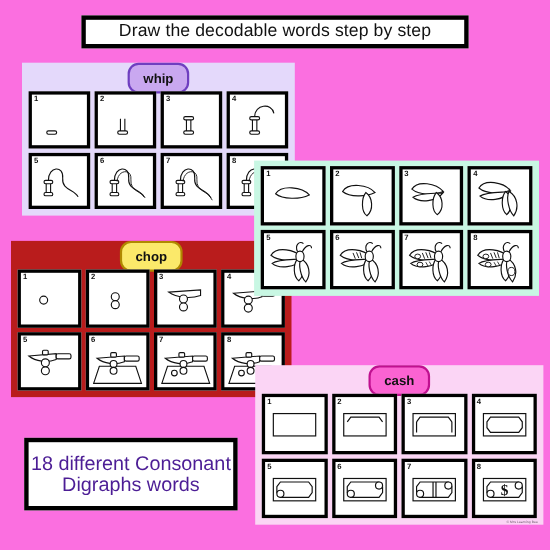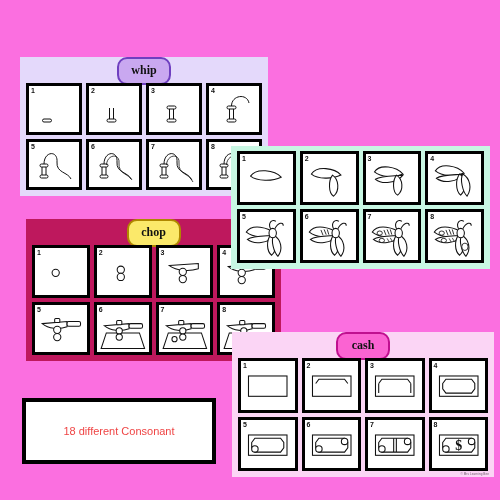--- a/index.html
+++ b/index.html
@@ -60,21 +60,20 @@
     align-items: center;
     justify-content: center;
     min-width: 54px;
     height: 15px;
     padding: 12px 12px;
     border-radius: 10px;
     font-size: 12px;
     font-weight: bold;
     color: #111111;
     box-sizing: border-box;
-    font-family: Liberation Serif, serif;
   }
   .grid {
     display: grid;
     grid-template-columns: repeat(4, 1fr);
     gap: 4px;
   }
   .step-cell {
     position: relative;
     background: #ffffff;
     border: 3px solid #000000;
@@ -102,21 +101,21 @@
     right: 5px;
     bottom: 1px;
     font-size: 3px;
     color: #6b5a6b;
     letter-spacing: 0.1px;
     white-space: nowrap;
   }
 
   
   #card-whip { left: 20px;  top: 57px;  width: 248px; background: #e4d9fb; z-index: 1; }
-  #card-chop { left: 26px;  top: 219px; width: 255px; background: #be185d; z-index: 2; }
+  #card-chop { left: 10px;  top: 219px; width: 255px; background: #b91c1c; z-index: 2; }
   #card-moth { left: 231px; top: 146px; width: 259px; background: #c8f7e3; z-index: 3; }
   #card-cash { left: 232px; top: 332px; width: 262px; background: #fbd5f5; z-index: 4; }
 
   #card-whip .pill { background: #c9a8f0; border: 2px solid #6f3fc0; }
   #card-chop .pill { background: #fbe96a; border: 2px solid #b08800; }
   #card-moth .pill { background: #5fe8c4; border: 2px solid #0f7d66; }
   #card-cash .pill { background: #fb63d2; border: 2px solid #c01090; text-align: center; }
 
   
   .note-box {
@@ -128,33 +127,36 @@
     background: #ffffff;
     border: 4px solid #000000;
     box-sizing: border-box;
     display: flex;
     flex-direction: column;
     align-items: center;
     justify-content: center;
     z-index: 5;
   }
   .note-line {
-    font-size: 11px;
-    color: #ef4444;
+    font-size: 18px;
+    color: #4c1d95;
     line-height: 19px;
     white-space: nowrap;
   }
 
   svg { display: block; }
 </style>
 </head>
 <body>
 
 <div id="stage">
 
+  <div class="title-banner">
+    <span class="title-text">Draw the decodable words step by step</span>
+  </div>
 
   <div class="word-card" id="card-whip">
     <div class="pill-wrap">
       <span class="pill">whip</span>
     </div>
     <div class="grid">
 
       <div class="step-cell">
         <span class="step-num">1</span>
         <svg class="step-art" viewBox="0 0 100 92">
@@ -526,15 +528,16 @@
           <text x="50" y="56" text-anchor="middle" font-size="26" font-weight="bold" font-family="'Liberation Serif', serif" fill="#111">$</text>
         </svg>
       </div>
 
     </div>
     <span class="credit">© Mrs Learning Bee</span>
   </div>
 
   <div class="note-box">
     <span class="note-line">18 different Consonant</span>
+    <span class="note-line">Digraphs words</span>
   </div>
 
 </div>
 
 </body></html>

